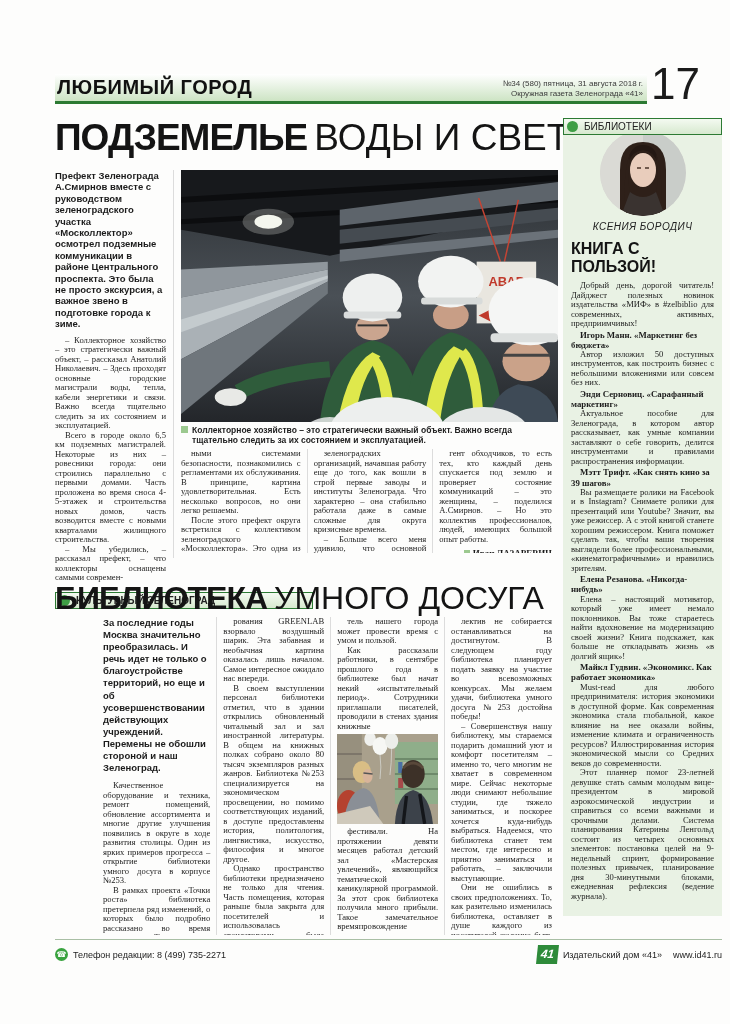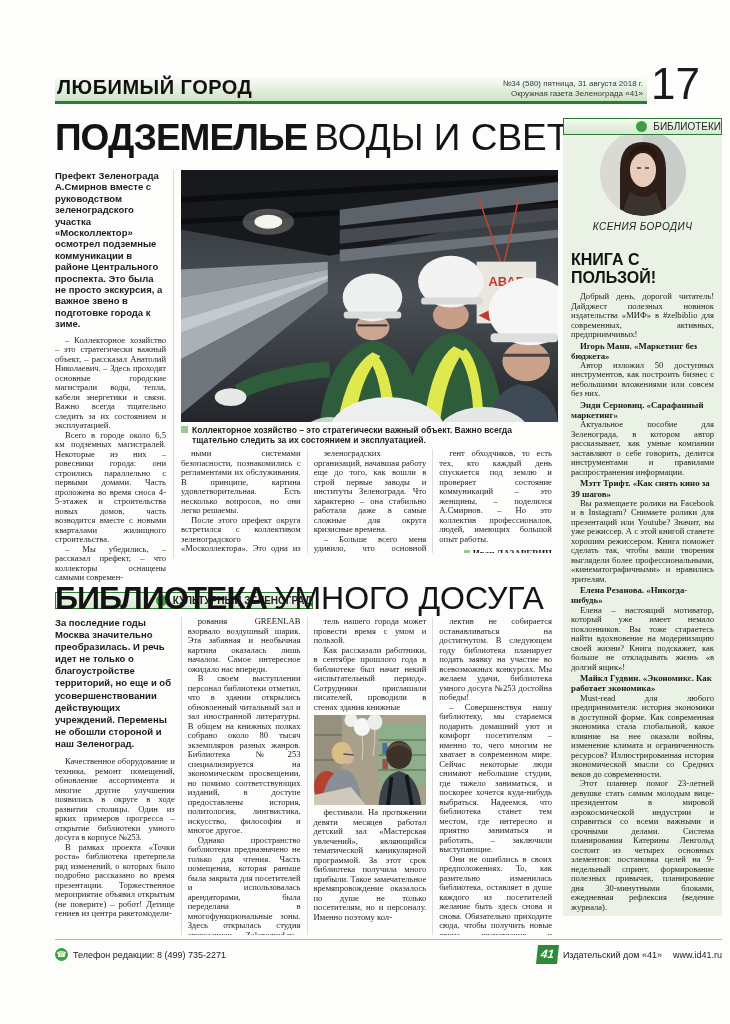--- a/index.html
+++ b/index.html
@@ -38,39 +38,39 @@
   .photo1 svg{display:block;width:100%;height:100%;}
   .caption{display:flex;gap:4px;margin:3px 0 4px 0;font:700 8.5px/10px "Liberation Sans",sans-serif;color:#222;}
   .cap-sq{flex:0 0 auto;width:7px;height:7px;background:#9cc98f;margin-top:1px;}
   .flow3{display:flex;height:104px;overflow:hidden;}
   .fcol{width:33.33%;padding:0 6px;}
   .fcol:first-child{padding-left:0;}
   .fcol + .fcol{border-left:1px solid #dcdcdc;}
 
   
   .band{position:absolute;display:flex;align-items:center;border:1.5px solid #2c7a33;
-    background:linear-gradient(#f4faf1,#d7e9cf);font:700 10px "Liberation Sans",sans-serif;color:#222;justify-content:flex-end;}
+    background:linear-gradient(#f4faf1,#d7e9cf);font:700 10px "Liberation Sans",sans-serif;color:#222;}
   .band-cultural{left:55px;top:592px;width:258px;height:17px;}
   .dot{width:11px;height:11px;border-radius:50%;background:#3f9e45;margin:0 6px 0 3px;flex:0 0 auto;}
 
   
   .article2{position:absolute;left:55px;top:617px;width:503px;height:318px;display:flex;overflow:hidden;}
   .a2-col{width:25%;padding:0 6px;}
-  .a2-col:first-child{padding-left:0;}
+  .a2-col:first-child{padding-left:0;margin-left:48px;}
   .a2-col + .a2-col{border-left:1px solid #dcdcdc;}
   .photo2{width:100%;height:90px;margin:3px 0;background:#a9a08c;}
   .photo2 svg{display:block;width:100%;height:100%;}
 
   
   .sidebar{position:absolute;left:563px;top:118px;width:159px;height:817px;}
   .sb-band{width:100%;height:17px;font-weight:400;font-size:10px;}
   .sb-panel{background:#e9f2e4;margin-top:2px;height:796px;overflow:hidden;padding:8px 8px 6px 8px;}
   .avatar{width:86px;height:86px;border-radius:50%;overflow:hidden;margin:2px auto 5px auto;background:#d8d8d3;}
   .avatar svg{display:block;width:100%;height:100%;}
-  .sb-author{text-align:center;font:italic 400 10px/12px "Liberation Sans",sans-serif;letter-spacing:.5px;margin-bottom:18px;color:#222;}
+  .sb-author{text-align:center;font:italic 400 10px/12px "Liberation Sans",sans-serif;letter-spacing:.5px;margin-bottom:7px;color:#222;}
   .sb-title{font:800 16px/18px "Liberation Sans",sans-serif;color:#141414;margin:0 0 5px 0;}
   .sb-para{margin:0;font-size:8.6px;line-height:9.5px;text-align:justify;text-indent:9px;}
   .book-title{margin:1px 0 0 0;font:700 8.8px/10.2px "Liberation Serif",serif;text-indent:9px;text-align:left;}
 
   
   .footer{position:absolute;left:55px;top:939px;width:667px;border-top:1px solid #a9bfa5;
     padding-top:5px;display:flex;justify-content:space-between;align-items:center;
     font:400 9px "Liberation Sans",sans-serif;color:#222;}
   .f-left,.f-right{display:flex;align-items:center;gap:5px;}
   .phone-ic{display:inline-flex;width:13px;height:13px;border-radius:50%;background:#3aa33f;

